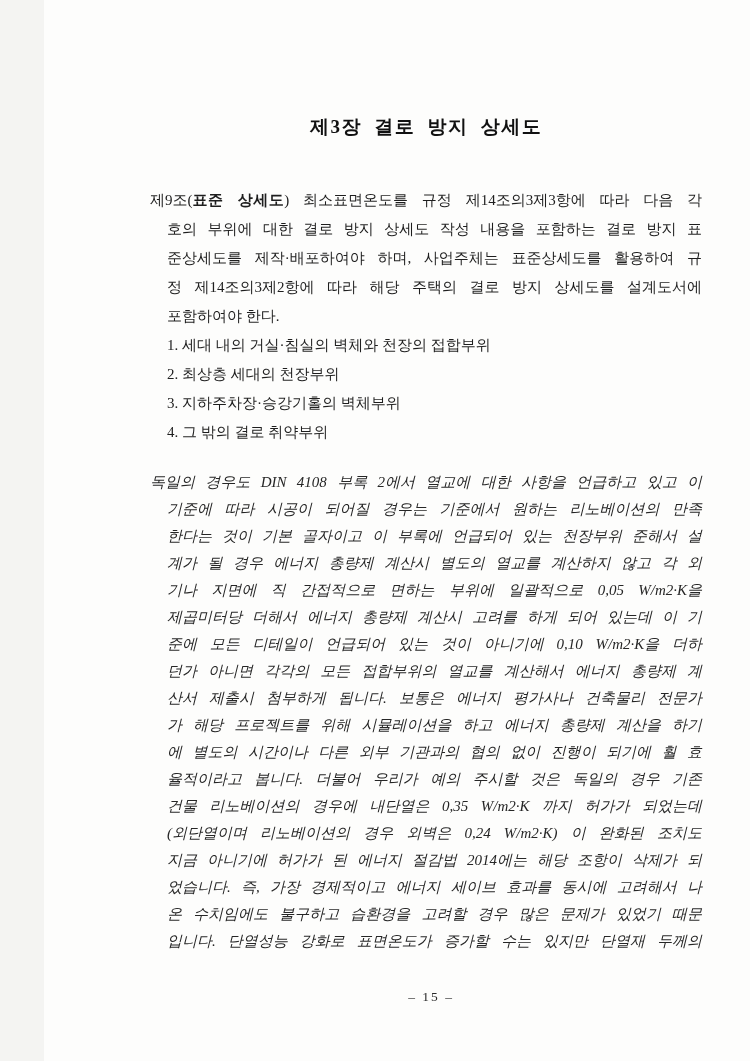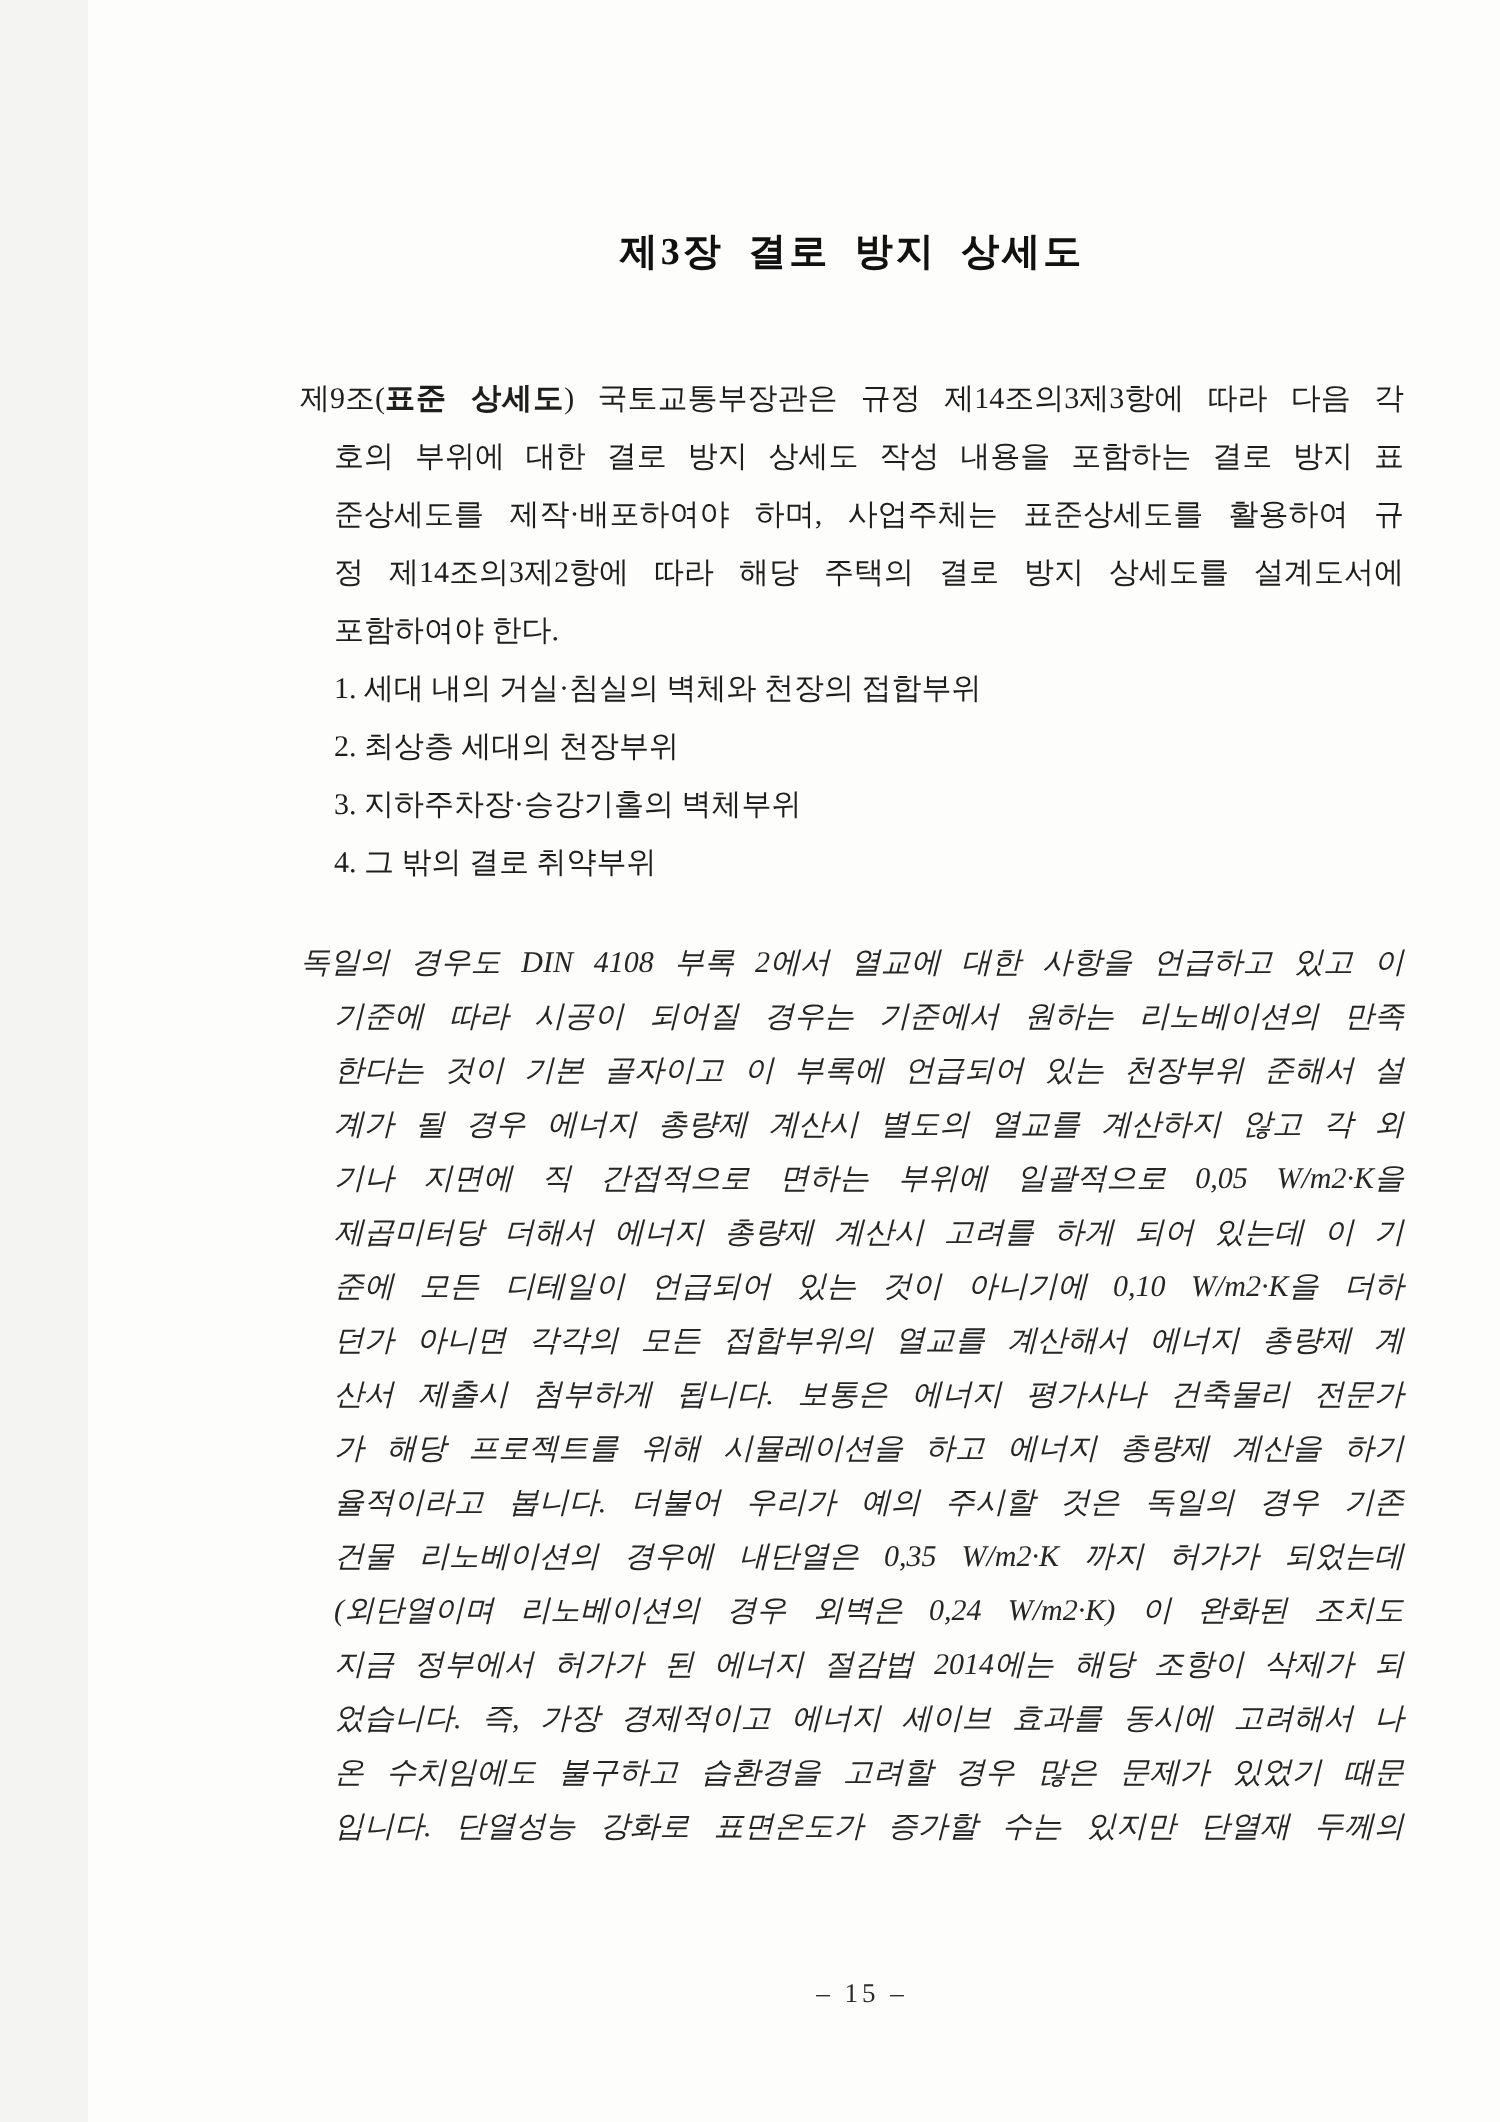--- a/index.html
+++ b/index.html
@@ -77,21 +77,21 @@
 </style>
 </head>
 <body>
 
 <div class="page">
   <div class="content">
 
     <div class="doc-title">제3장 결로 방지 상세도</div>
 
     <div class="para hang">
-      <div class="line first-line"><span>제9조(</span><span class="bold-seg">표준 상세도</span><span>) 국토교통부장관은 규정 제14조의3제3항에 따라 다음 각</span></div>
+      <div class="line first-line"><span>제9조(</span><span class="bold-seg">표준 상세도</span><span>) 최소표면온도를 규정 제14조의3제3항에 따라 다음 각</span></div>
       <div class="article-lines">
           <div class="line">호의 부위에 대한 결로 방지 상세도 작성 내용을 포함하는 결로 방지 표</div>
           <div class="line">준상세도를 제작·배포하여야 하며, 사업주체는 표준상세도를 활용하여 규</div>
           <div class="line">정 제14조의3제2항에 따라 해당 주택의 결로 방지 상세도를 설계도서에</div>
           <div class="line">포함하여야 한다.</div>
         </div>
     </div>
 
     <div class="numbered-list hang">
         <div class="line">1. 세대 내의 거실·침실의 벽체와 천장의 접합부위</div>
@@ -104,24 +104,25 @@
         <div class="line">독일의 경우도 DIN 4108 부록 2에서 열교에 대한 사항을 언급하고 있고 이</div>
         <div class="line">기준에 따라 시공이 되어질 경우는 기준에서 원하는 리노베이션의 만족</div>
         <div class="line">한다는 것이 기본 골자이고 이 부록에 언급되어 있는 천장부위 준해서 설</div>
         <div class="line">계가 될 경우 에너지 총량제 계산시 별도의 열교를 계산하지 않고 각 외</div>
         <div class="line">기나 지면에 직 간접적으로 면하는 부위에 일괄적으로 0,05 W/m2·K을</div>
         <div class="line">제곱미터당 더해서 에너지 총량제 계산시 고려를 하게 되어 있는데 이 기</div>
         <div class="line">준에 모든 디테일이 언급되어 있는 것이 아니기에 0,10 W/m2·K을 더하</div>
         <div class="line">던가 아니면 각각의 모든 접합부위의 열교를 계산해서 에너지 총량제 계</div>
         <div class="line">산서 제출시 첨부하게 됩니다. 보통은 에너지 평가사나 건축물리 전문가</div>
         <div class="line">가 해당 프로젝트를 위해 시뮬레이션을 하고 에너지 총량제 계산을 하기</div>
+        <div class="line">에 별도의 시간이나 다른 외부 기관과의 협의 없이 진행이 되기에 훨 효</div>
         <div class="line">율적이라고 봅니다. 더불어 우리가 예의 주시할 것은 독일의 경우 기존</div>
         <div class="line">건물 리노베이션의 경우에 내단열은 0,35 W/m2·K 까지 허가가 되었는데</div>
         <div class="line">(외단열이며 리노베이션의 경우 외벽은 0,24 W/m2·K) 이 완화된 조치도</div>
-        <div class="line">지금 정부에서 허가가 된 에너지 절감법 2014에는 해당 조항이 삭제가 되</div>
+        <div class="line">지금 아니기에 허가가 된 에너지 절감법 2014에는 해당 조항이 삭제가 되</div>
         <div class="line">었습니다. 즉, 가장 경제적이고 에너지 세이브 효과를 동시에 고려해서 나</div>
         <div class="line">온 수치임에도 불구하고 습환경을 고려할 경우 많은 문제가 있었기 때문</div>
         <div class="line">입니다. 단열성능 강화로 표면온도가 증가할 수는 있지만 단열재 두께의</div>
       </div>
 
   </div>
 
   <div class="footer-pagenum">–  15  –</div>
 </div>
 

